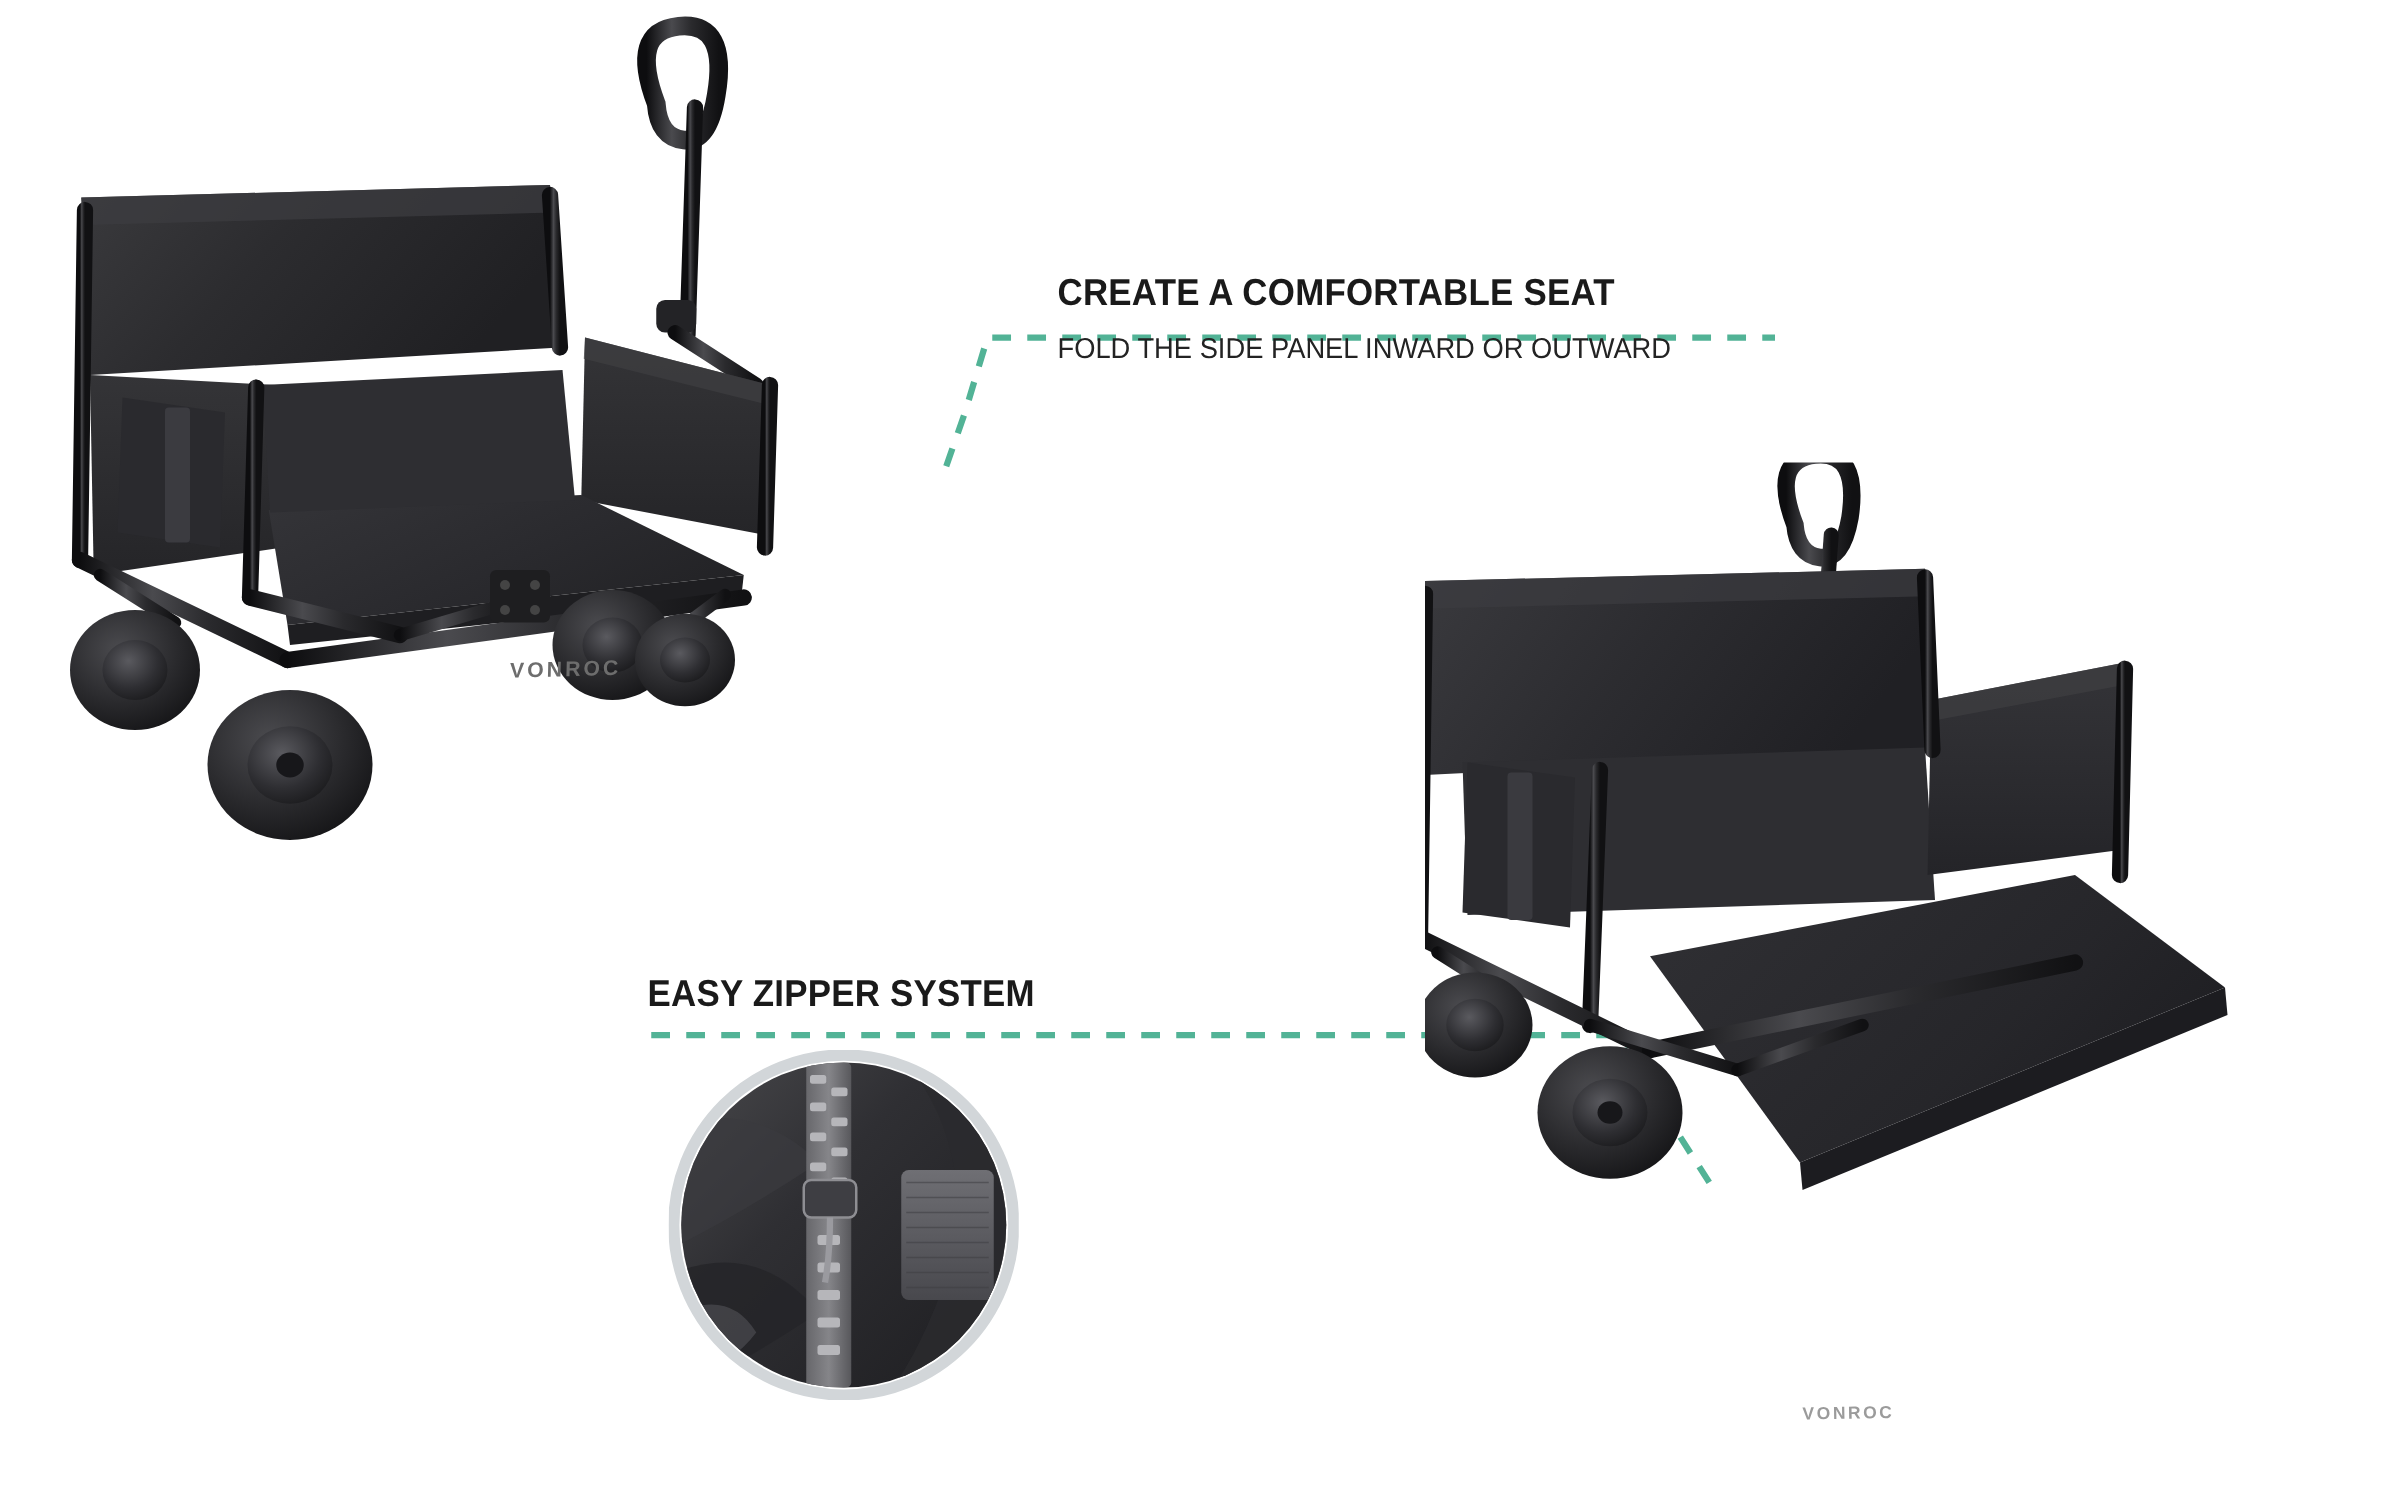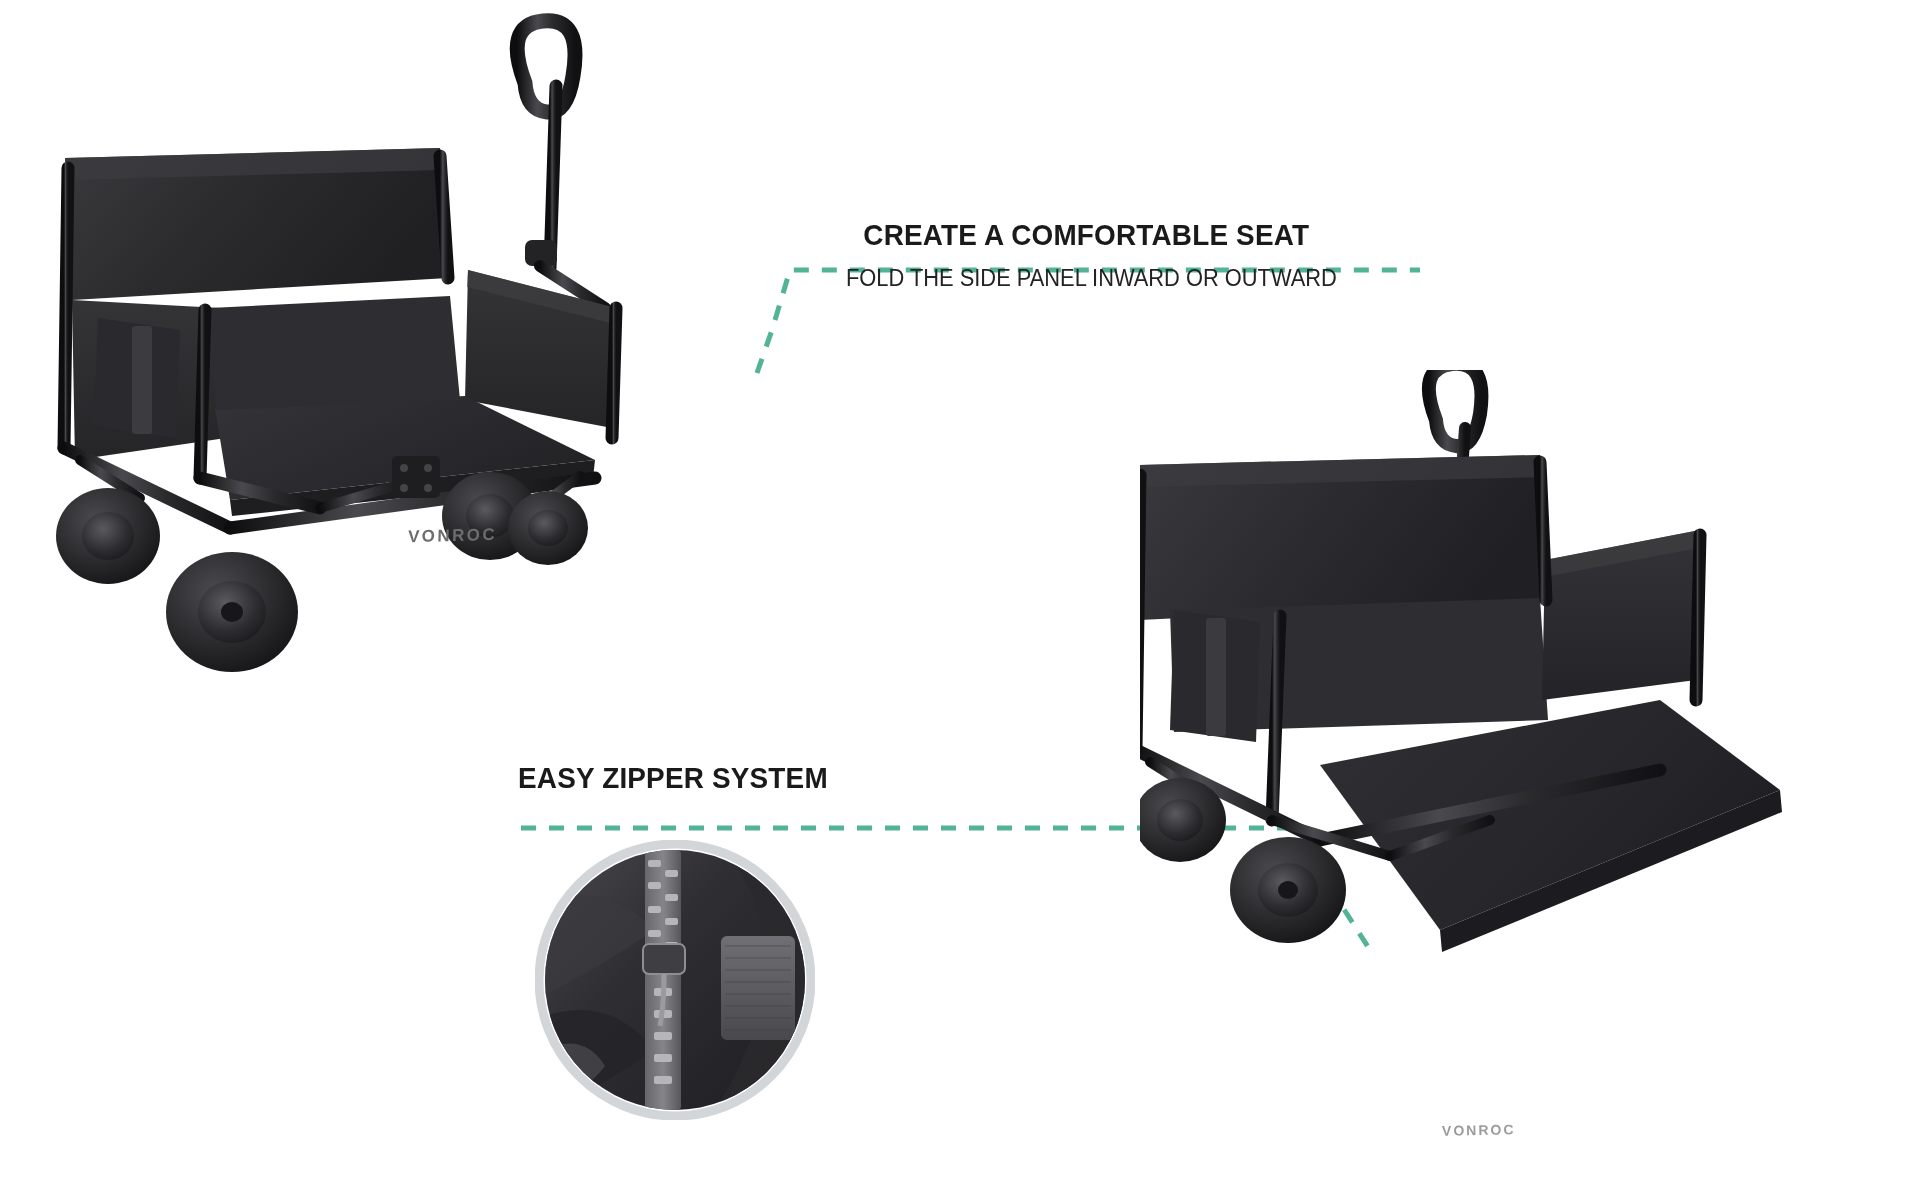--- a/index.html
+++ b/index.html
@@ -27,22 +27,22 @@
   .callout-sub {
     font-family: "Liberation Sans", sans-serif;
     font-weight: 400;
     font-size: 23px;
     color: #232323;
     white-space: nowrap;
     transform: scaleX(0.95);
     transform-origin: left center;
     margin-top: 13px;
   }
-  #callout-seat { left: 846px; top: 218px; text-align: center; }
-  #callout-zip  { left: 518px; top: 761px; }
+  #callout-seat { left: 846px; top: 218px; }
+  #callout-zip  { left: 518px; top: 779px; }
 
   
   .dash-svg { position: absolute; left: 0; top: 0; width: 1920px; height: 1200px; pointer-events: none; }
 
   
   .product-svg { position: absolute; }
   #wagon-left  { left: 20px;  top: 8px;   width: 760px; height: 700px; }
   #wagon-right { left: 1140px; top: 370px; width: 780px; height: 830px; }
   #zip-inset   { left: 535px; top: 840px;  width: 280px; height: 280px; }
 

